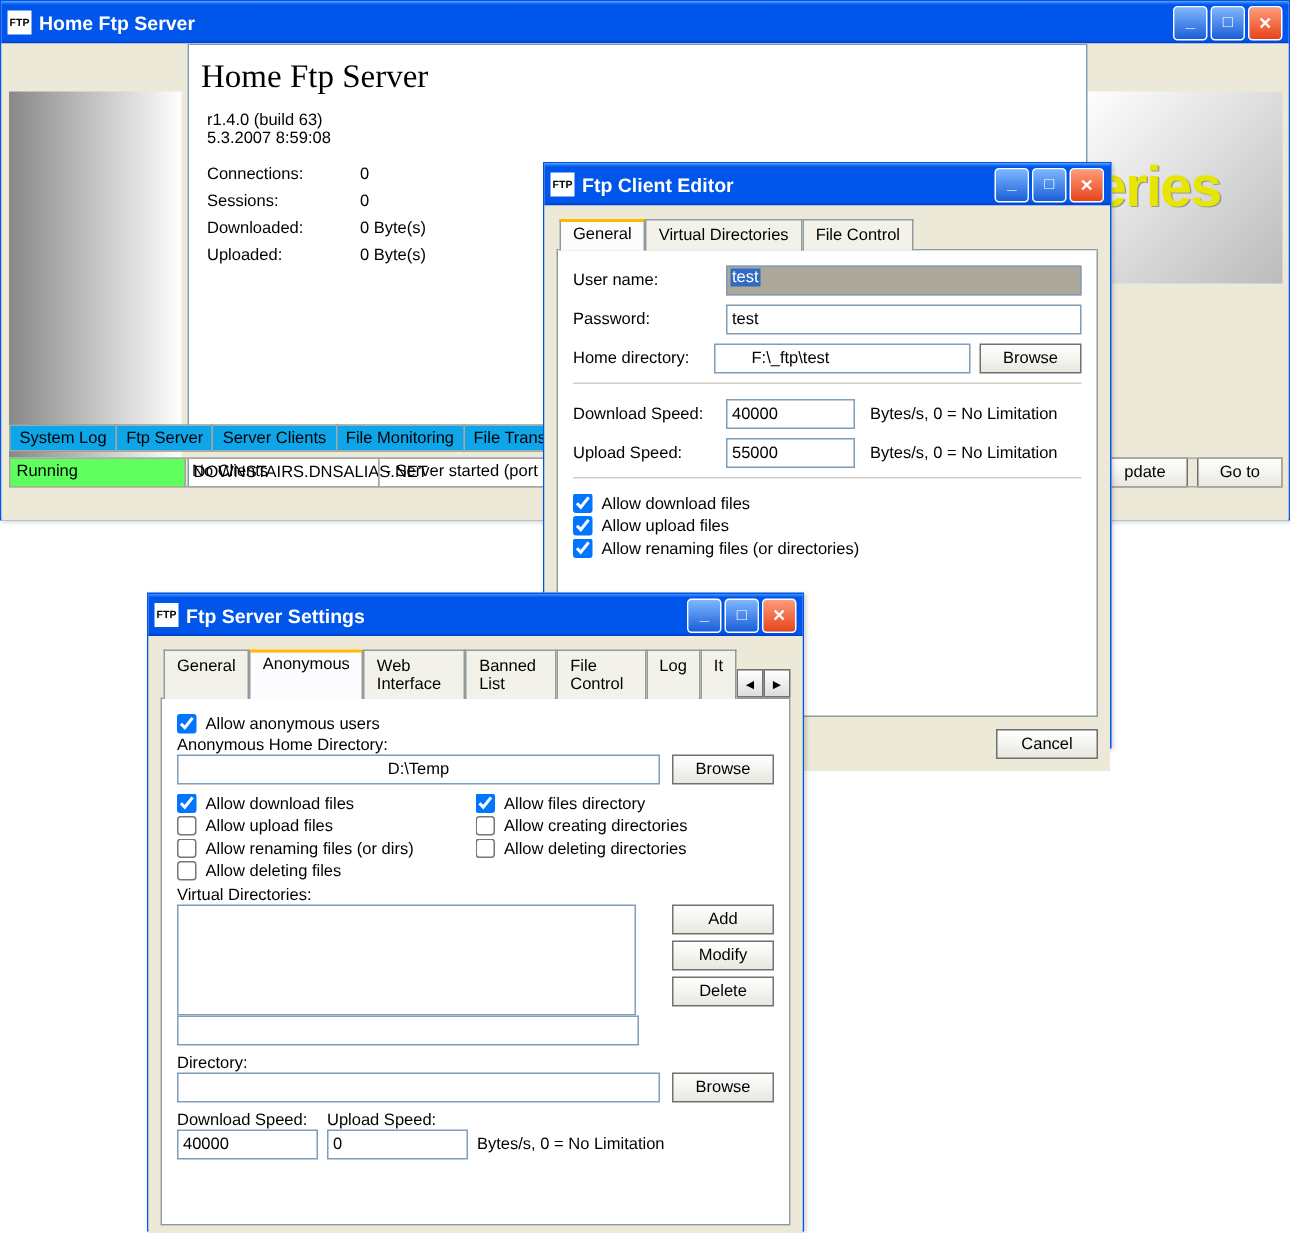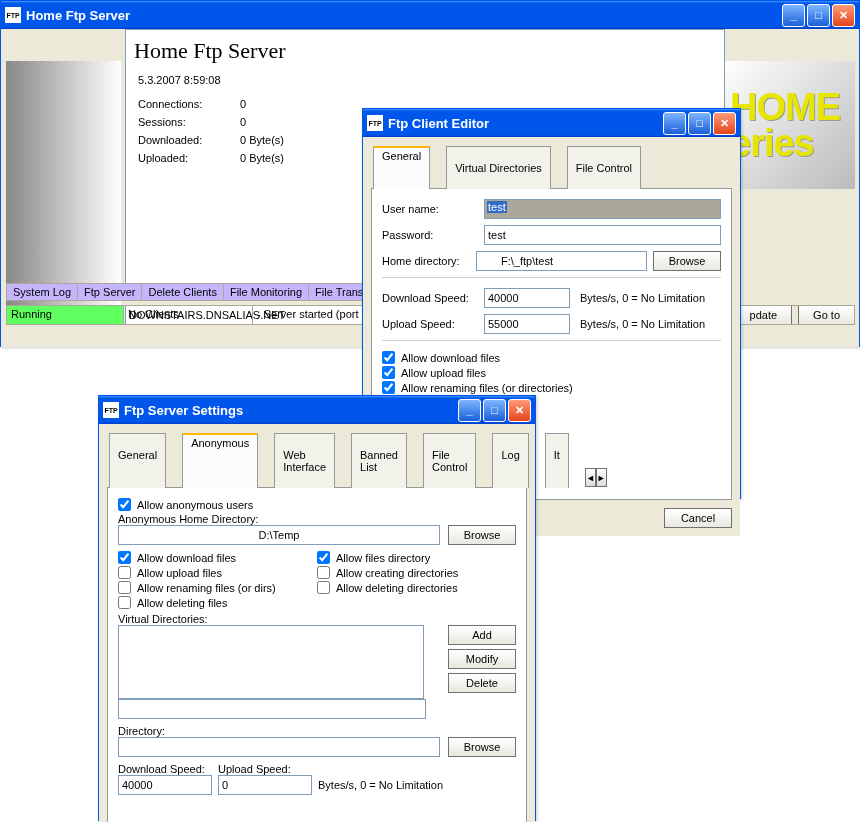--- a/index.html
+++ b/index.html
@@ -8,57 +8,57 @@
 .titlebar .ticon{width:16px;height:16px;background:#fff;color:#000;font-size:7px;font-weight:bold;display:flex;align-items:center;justify-content:center;margin-right:5px}
 .titlebar .spacer{flex:1}
 .tbtn{width:21px;height:21px;margin-left:2px;border:1px solid #fff;border-radius:3px;display:flex;align-items:center;justify-content:center;font-weight:bold;font-size:11px;cursor:pointer}
 .tbtn.min,.tbtn.max{background:linear-gradient(to bottom,#7eb6ff,#1a5fd8);color:#fff}
 .tbtn.close{background:linear-gradient(to bottom,#ff9b7a,#e6441a);color:#fff}
 .client{background:#ece9d8;padding:3px}
 .inner-white{background:#fff;border:1px solid #7f9db9}
 .btn{background:linear-gradient(to bottom,#fff,#e8e8e0);border:1px solid #707070;padding:3px 14px;cursor:pointer;font-family:inherit;font-size:11px;min-width:68px}
 input[type=text]{border:1px solid #7f9db9;background:#fff;font-family:inherit;font-size:11px;padding:2px 3px;height:14px}
 .tabbar{display:flex;border-bottom:1px solid #919b9c;padding-left:2px}
-.tab{background:#f3f2ea;border:1px solid #919b9c;border-bottom:none;padding:15px 8px;margin-right:16px;position:relative;top:1px;cursor:pointer}
+.tab{background:#f3f2ea;border:1px solid #919b9c;border-bottom:none;padding:4px 8px;margin-right:0;position:relative;top:1px;cursor:pointer}
 .tab.active{background:#fcfcfe;border-top:2px solid #ffb700;padding-top:2px;z-index:1}
 .tabbody{background:#ffffff;border:1px solid #919b9c;border-top:none;padding:10px}
 .row{display:flex;align-items:center;margin-bottom:6px}
 .lbl{width:102px}
 .cb{display:flex;align-items:center;margin-bottom:2px}
 .cb input{margin:0 6px 0 0}
 
 .logo-block{position:absolute;right:4px;top:32px;width:125px;height:128px;background:linear-gradient(135deg,#fff,#bbb);display:flex;flex-direction:column;justify-content:center;align-items:flex-start;padding-left:8px;overflow:hidden}
 .logo-block span{color:#e6e600;font-size:38px;font-weight:bold;font-family:Arial;line-height:36px;letter-spacing:-1px;text-shadow:1px 1px 0 #999}
 .grad-strip{position:absolute;left:5px;top:32px;width:115px;height:244px;background:linear-gradient(to right,#888,#fff)}
 .tabstrip{position:absolute;left:5px;bottom:46px;right:5px;display:flex}
-.tabstrip .stab{border:1px solid #aca899;background:#c4b5fd;padding:2px 6px;margin-right:-1px;cursor:pointer;white-space:nowrap}
+.tabstrip .stab{border:1px solid #aca899;background:#0ea5e9;padding:2px 6px;margin-right:-1px;cursor:pointer;white-space:nowrap}
 .statusbar{position:absolute;left:5px;bottom:22px;right:5px;display:flex;height:20px}
 .statusbar .cell{border:1px solid #aca899;padding:2px 4px;margin-right:-1px;white-space:nowrap}
 .arrowbtn{width:16px;height:17px;border:1px solid #707070;background:linear-gradient(to bottom,#fff,#ddd);display:flex;align-items:center;justify-content:center;cursor:pointer;font-size:9px}
 </style>
 </head>
 <body>
 
 <div class="win" style="left:0;top:0;width:858px;height:345px">
   <div class="titlebar">
     <div class="ticon">FTP</div>
     <span>Home Ftp Server</span>
     <div class="spacer"></div>
     <div class="tbtn min">_</div>
     <div class="tbtn max">□</div>
     <div class="tbtn close">✕</div>
   </div>
   <div class="client" style="height:312px;position:relative">
     <div class="grad-strip"></div>
     <div class="logo-block">
-      <span>HOME</span>
         <span>eries</span>
     </div>
     <div class="inner-white" style="position:absolute;left:124px;top:0;right:134px;height:243px;padding:6px">
       <div style="font-family:'Comic Sans MS',cursive;font-size:22px;margin:2px 0 10px 2px">Home Ftp Server</div>
+      <div style="margin-left:6px">r1.4.0 (build 63)</div>
       <div style="margin-left:6px;margin-bottom:12px">5.3.2007 8:59:08</div>
       <div style="margin-left:6px">
         <div class="row">
             <span class="lbl">Connections:</span>
             <span>0</span>
           </div>
         <div class="row">
             <span class="lbl">Sessions:</span>
             <span>0</span>
           </div>
@@ -75,21 +75,21 @@
 
     <div style="position:absolute;left:124px;top:276px;right:4px;display:flex;align-items:center;gap:6px">
       <input type="text" style="flex: 1 1 0%;" value="DOWNSTAIRS.DNSALIAS.NET">
       <button class="btn" style="min-width:48px">pdate</button>
       <button class="btn" style="min-width:48px">Go to</button>
     </div>
 
     <div class="tabstrip">
       <div class="stab">System Log</div>
       <div class="stab">Ftp Server</div>
-      <div class="stab">Delete Clients</div>
+      <div class="stab">Server Clients</div>
       <div class="stab">File Monitoring</div>
       <div class="stab">File Transfer</div>
     </div>
 
     <div class="statusbar">
       <div class="cell" style="width:108px;background:#5fff5f">Running</div>
       <div class="cell" style="width:120px">No Clients</div>
       <div class="cell" style="flex:1">- Server started (port 21, data 2</div>
     </div>
   </div>

